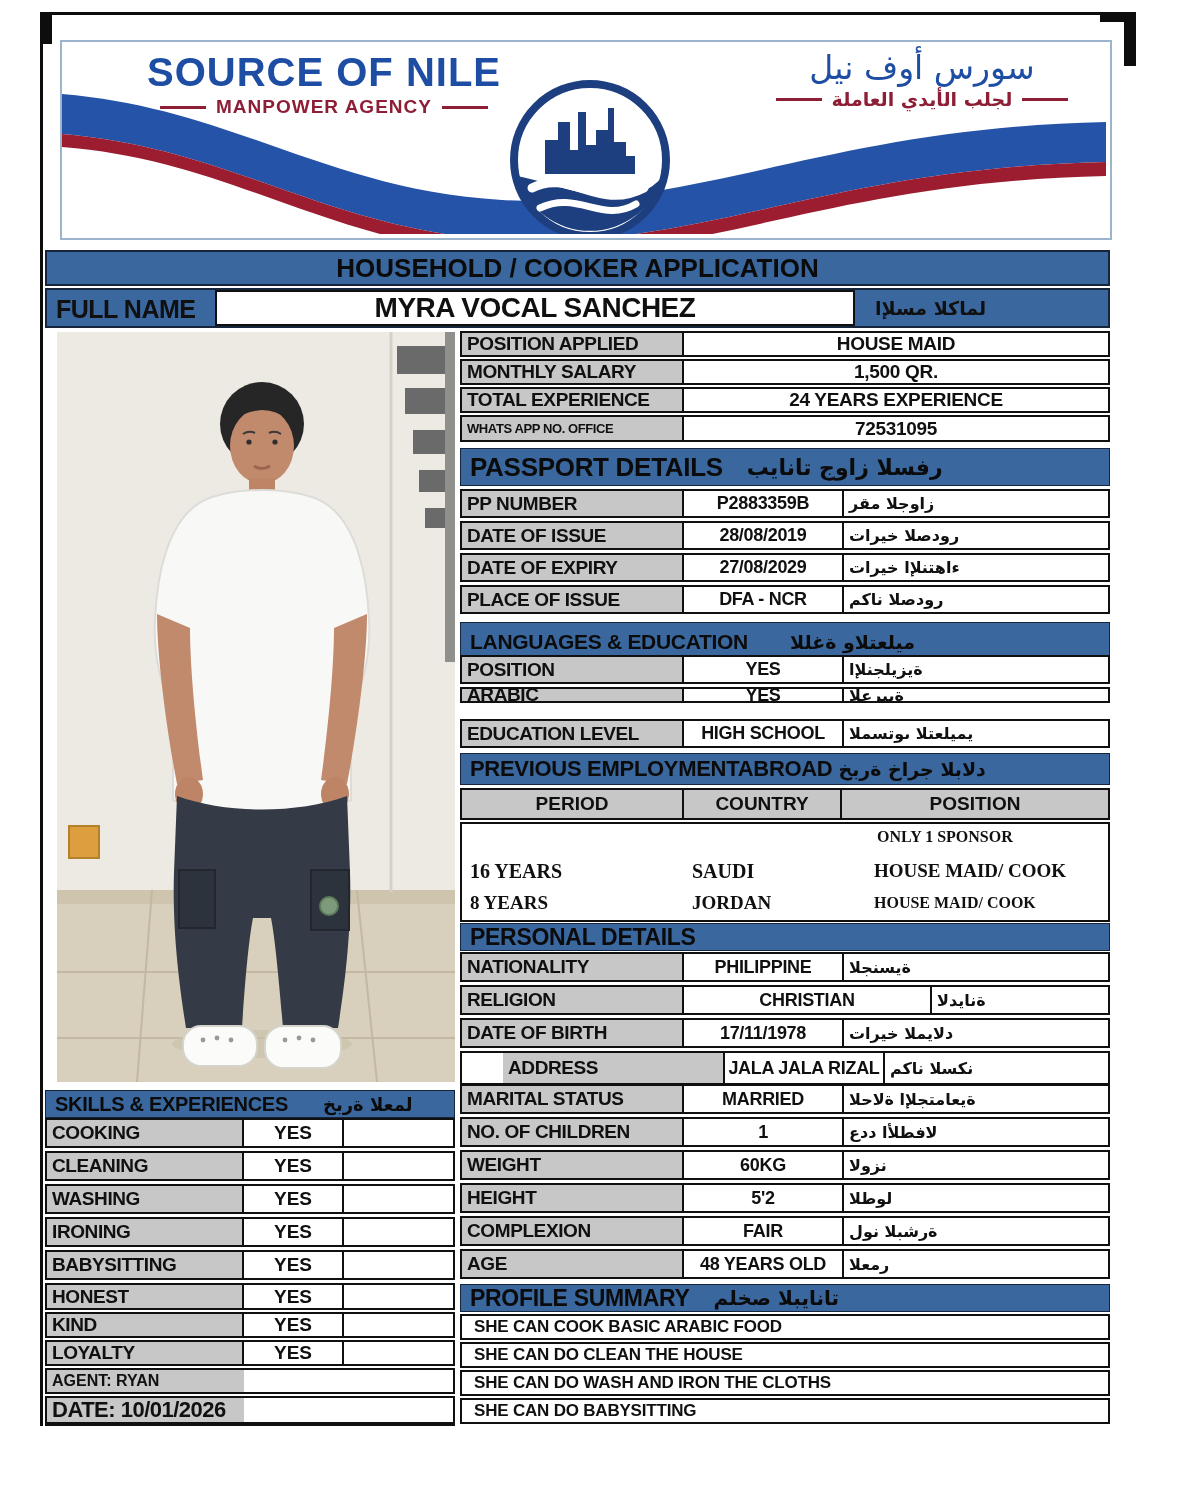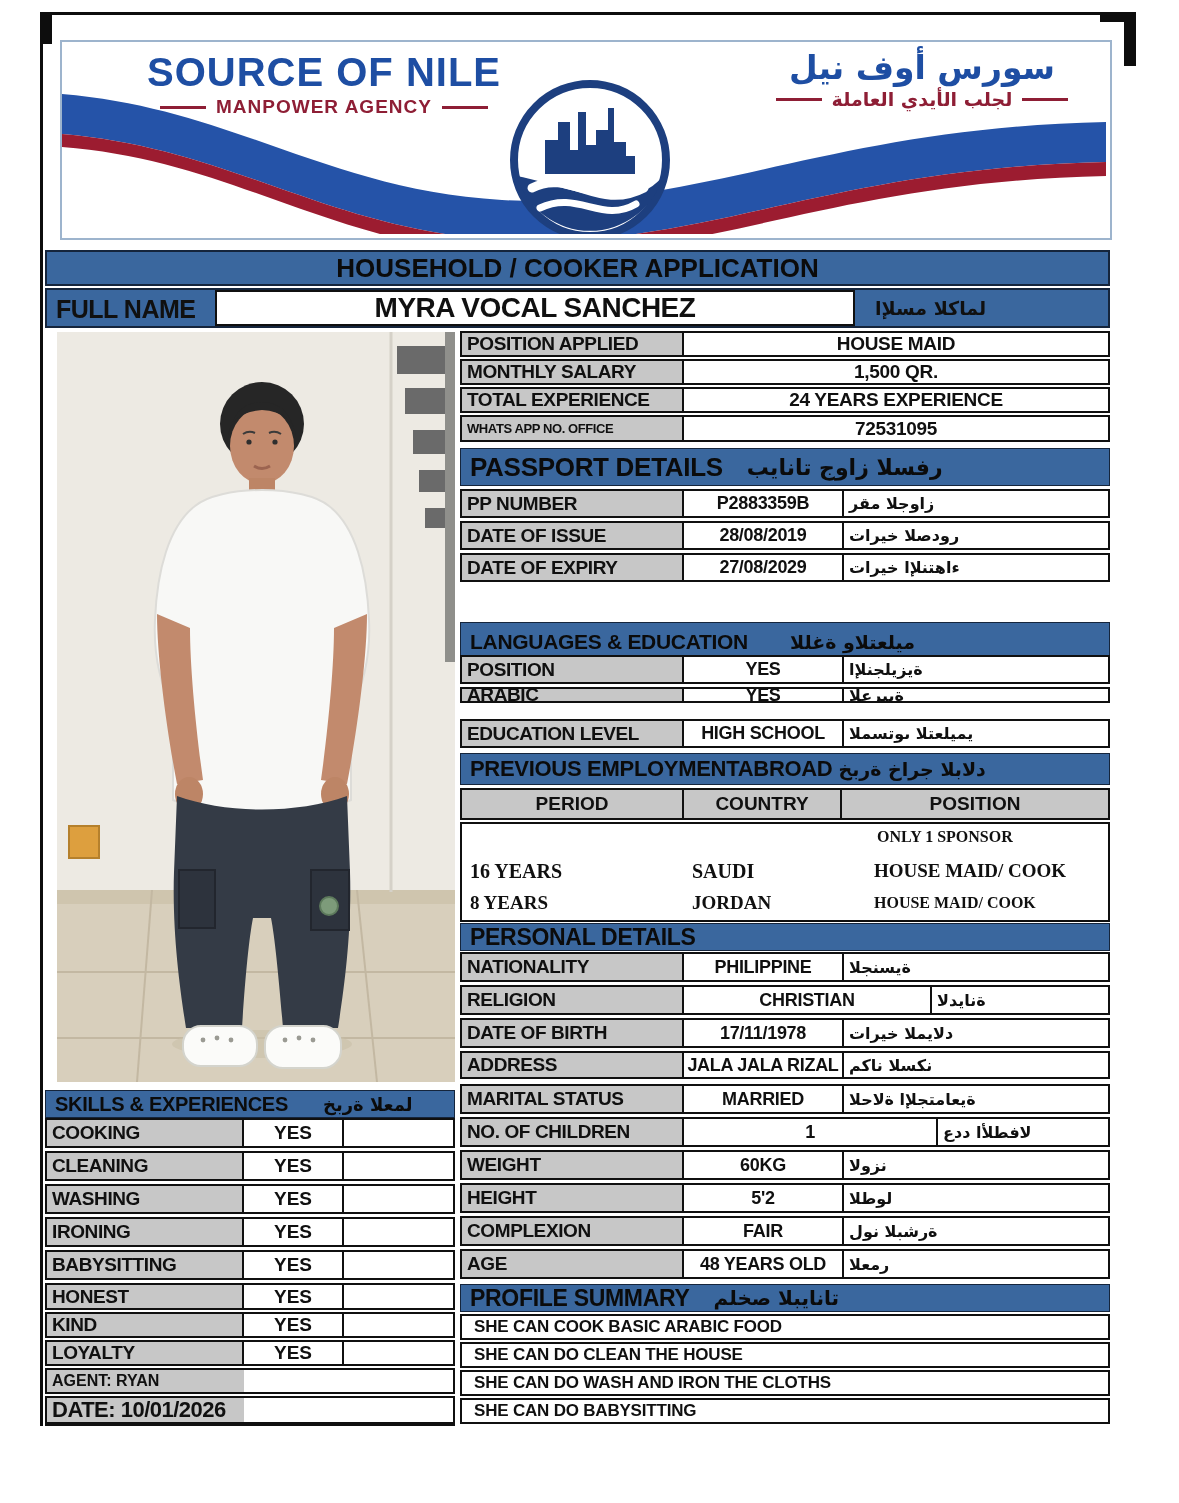--- a/index.html
+++ b/index.html
@@ -12,21 +12,21 @@
   
   .banner{position:absolute;left:60px;top:40px;width:1048px;height:196px;background:#fff;
           border:2px solid #9db4cd;}
   .banner svg{position:absolute;left:0;top:0;}
   .brand-en{position:absolute;left:42px;top:8px;width:440px;text-align:center;}
   .brand-en .bname{font-size:40px;font-weight:900;color:#1e4ea3;letter-spacing:1px;line-height:44px;}
   .tagline{display:flex;align-items:center;justify-content:center;gap:10px;color:#8e1e35;
            font-weight:800;font-size:19px;margin-top:2px;letter-spacing:1px;}
   .rule{height:3px;width:46px;background:#8e1e35;display:inline-block;}
   .brand-ar{position:absolute;right:18px;top:6px;width:340px;text-align:center;direction:rtl;}
-  .brand-ar .bname{font-size:33px;font-weight:700;color:#1e4ea3;line-height:40px;}
+  .brand-ar .bname{font-size:33px;font-weight:400;color:#1e4ea3;line-height:40px;}
   .brand-ar .tagline{font-size:19px;margin-top:0;}
   .arabic{font-family:"DejaVu Sans",sans-serif;}
 
   
   .bar{position:absolute;left:460px;width:650px;background:#3a679e;border:1px solid #15253c;
        display:flex;align-items:center;padding:0 9px;box-sizing:border-box;color:#0b0b0b;font-weight:800;}
   .bar .en{letter-spacing:-0.3px;white-space:nowrap;}
   .bar .arr{direction:rtl;font-weight:700;margin-left:24px;white-space:nowrap;}
 
   
@@ -211,20 +211,25 @@
   <div class="row" style="top:521px;height:29px;">
     <div class="c lbl">DATE OF ISSUE</div>
     <div class="c val fixed">28/08/2019</div>
     <div class="c ar3 arabic">رودصلا خيرات</div>
   </div>
   <div class="row" style="top:553px;height:29px;">
     <div class="c lbl">DATE OF EXPIRY</div>
     <div class="c val fixed">27/08/2029</div>
     <div class="c ar3 arabic">ءاهتنلإا خيرات</div>
   </div>
+  <div class="row" style="top:585px;height:29px;">
+    <div class="c lbl">PLACE OF ISSUE</div>
+    <div class="c val fixed">DFA - NCR</div>
+    <div class="c ar3 arabic">رودصلا ناكم</div>
+  </div>
 
   <div class="bar" style="top:622px;height:40px;font-size:21px;gap:32px;">
     <span class="en">LANGUAGES &amp; EDUCATION</span>
     <span class="arr arabic" style="font-size:19px;margin-left:10px;">ميلعتلاو ةغللا</span>
   </div>
   <div class="row" style="top:655px;height:29px;">
     <div class="c lbl">POSITION</div>
     <div class="c val fixed">YES</div>
     <div class="c ar3 arabic">ةيزيلجنلإا</div>
   </div>
@@ -269,31 +274,31 @@
   <div class="row" style="top:985px;height:30px;gap:44px;">
     <div class="c lbl">RELIGION</div>
     <div class="c val fixed">CHRISTIAN</div>
     <div class="c ar3 arabic">ةنايدلا</div>
   </div>
   <div class="row" style="top:1018px;height:30px;">
     <div class="c lbl">DATE OF BIRTH</div>
     <div class="c val fixed">17/11/1978</div>
     <div class="c ar3 arabic">دلايملا خيرات</div>
   </div>
-  <div class="row" style="top:1051px;height:28px;">
+  <div class="row" style="top:1051px;height:34px;padding-left:41px;">
     <div class="c lbl">ADDRESS</div>
     <div class="c val fixed">JALA JALA RIZAL</div>
     <div class="c ar3 arabic">نكسلا ناكم</div>
   </div>
   <div class="row" style="top:1084px;height:30px;">
     <div class="c lbl">MARITAL STATUS</div>
     <div class="c val fixed">MARRIED</div>
     <div class="c ar3 arabic">ةيعامتجلإا ةلاحلا</div>
   </div>
-  <div class="row" style="top:1117px;height:30px;gap:47px;">
+  <div class="row" style="top:1117px;height:30px;">
     <div class="c lbl">NO. OF CHILDREN</div>
     <div class="c val fixed">1</div>
     <div class="c ar3 arabic">لافطلأا ددع</div>
   </div>
   <div class="row" style="top:1150px;height:30px;">
     <div class="c lbl">WEIGHT</div>
     <div class="c val fixed">60KG</div>
     <div class="c ar3 arabic">نزولا</div>
   </div>
   <div class="row" style="top:1183px;height:30px;">

